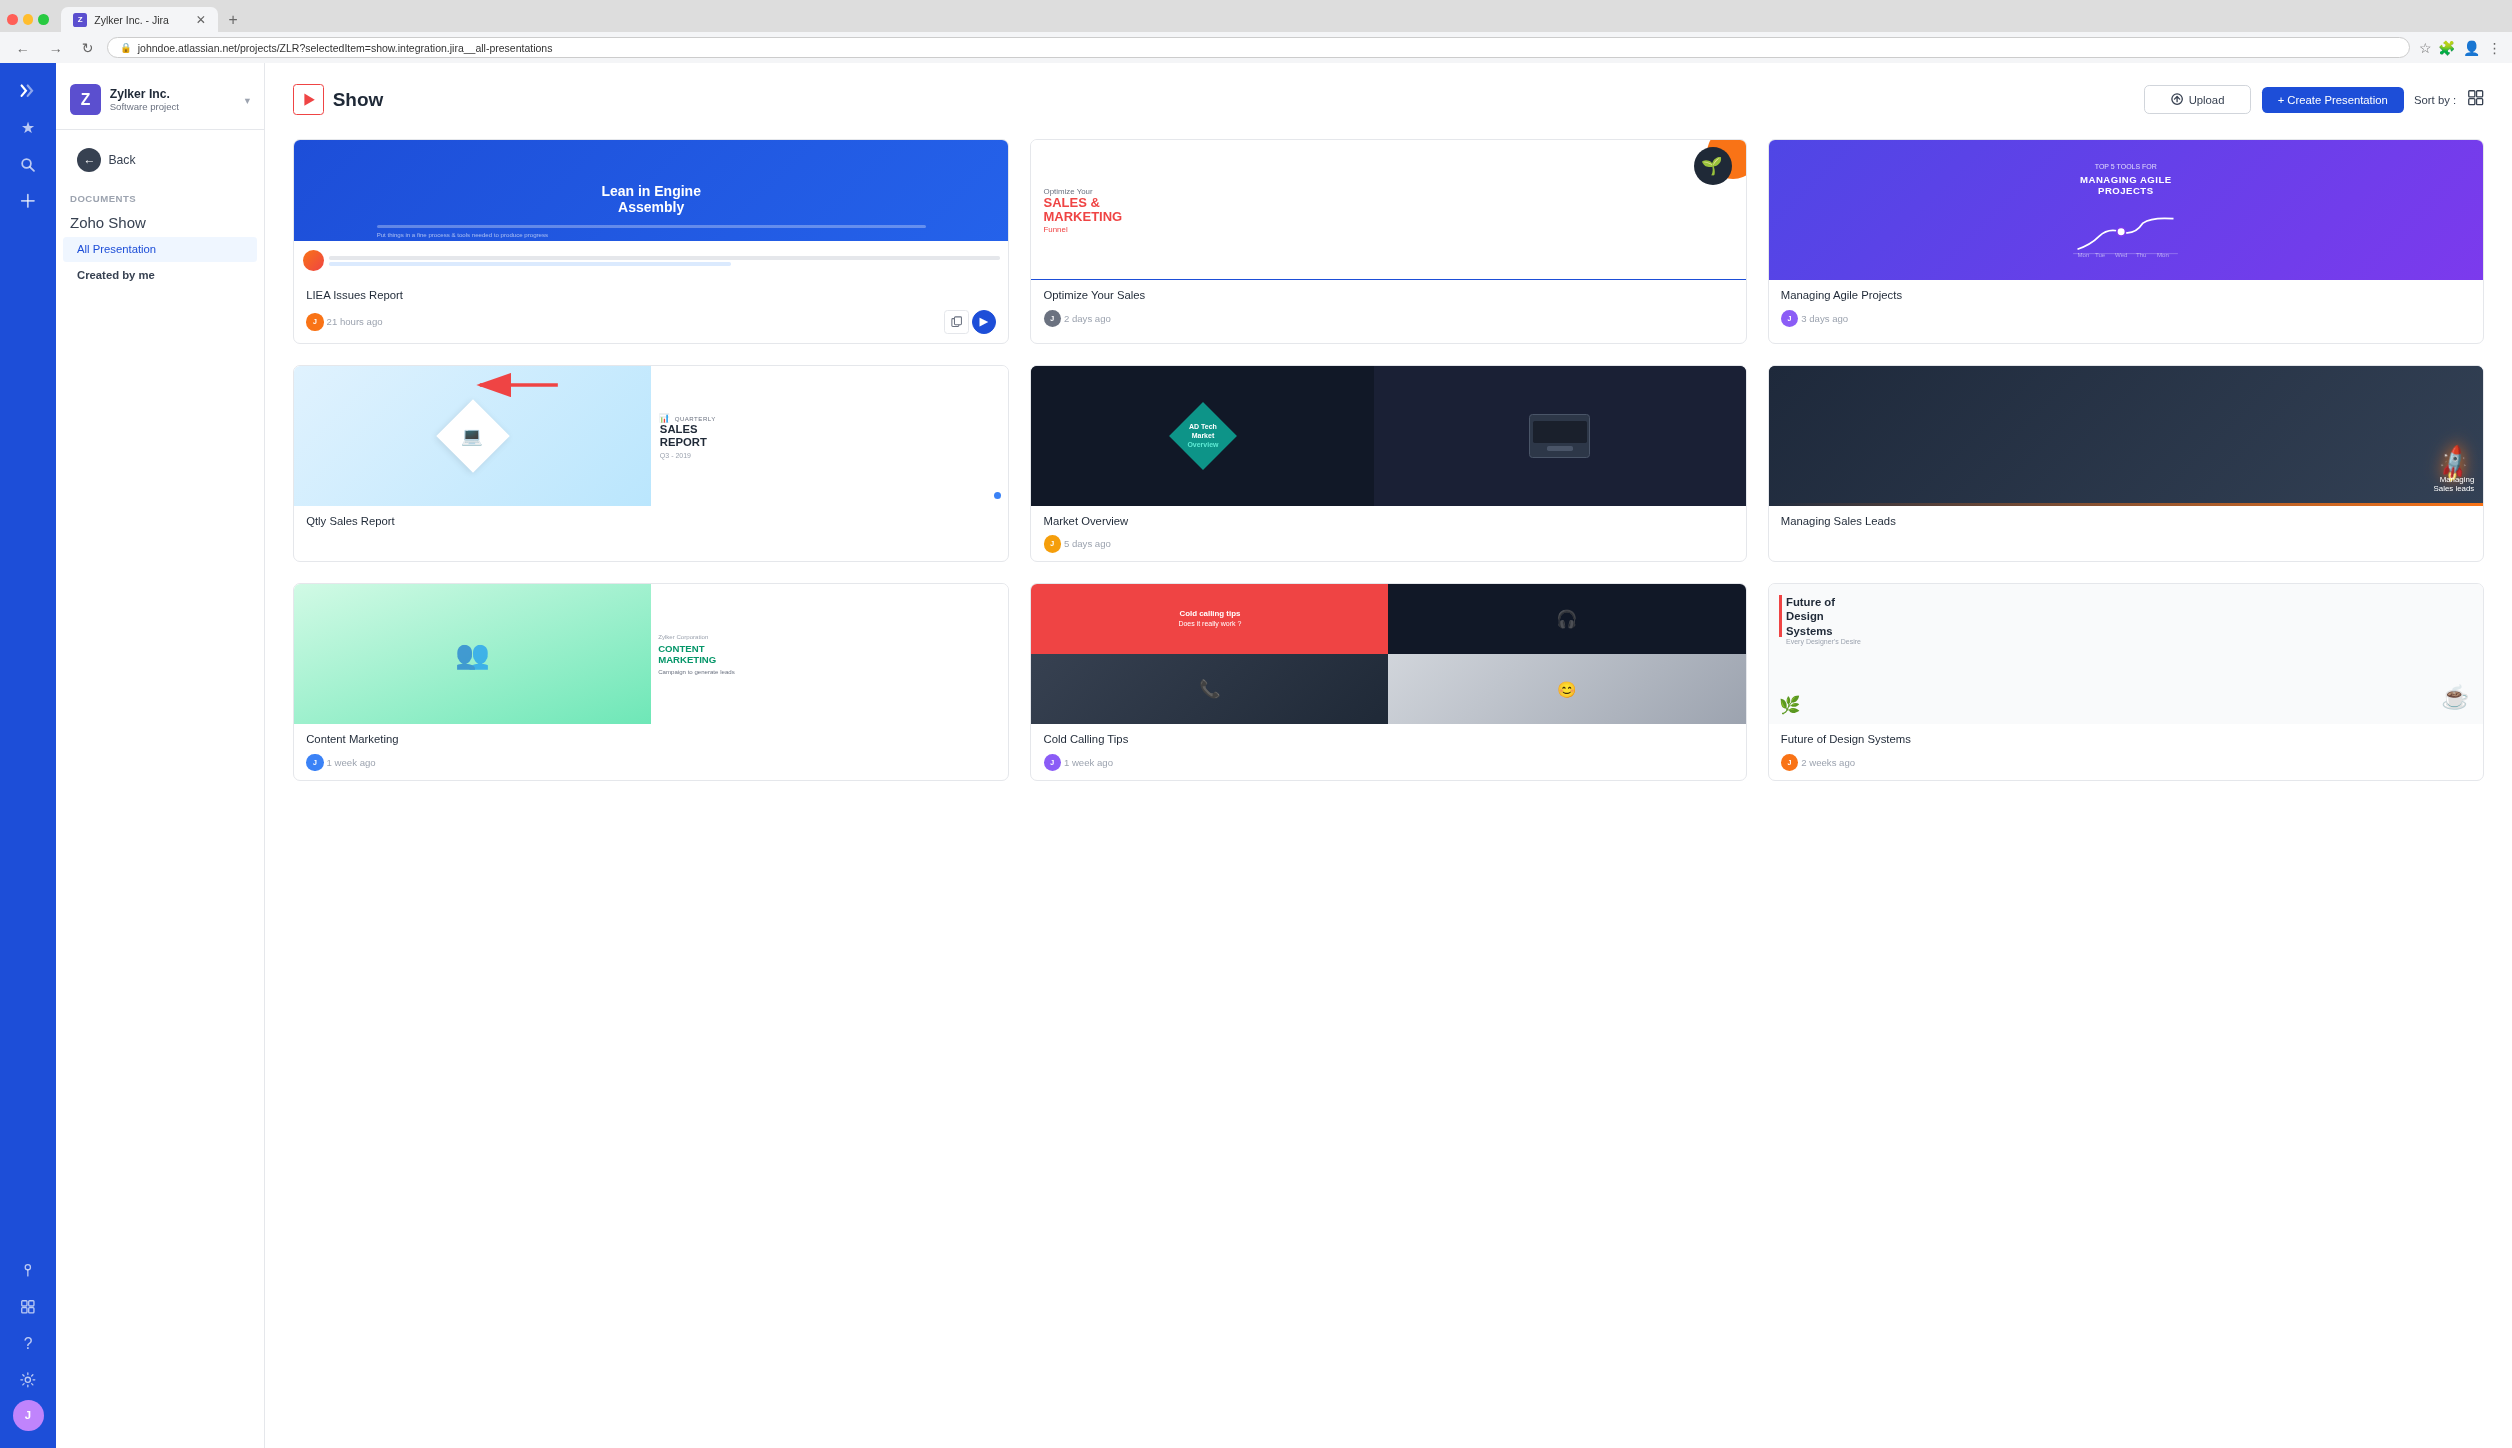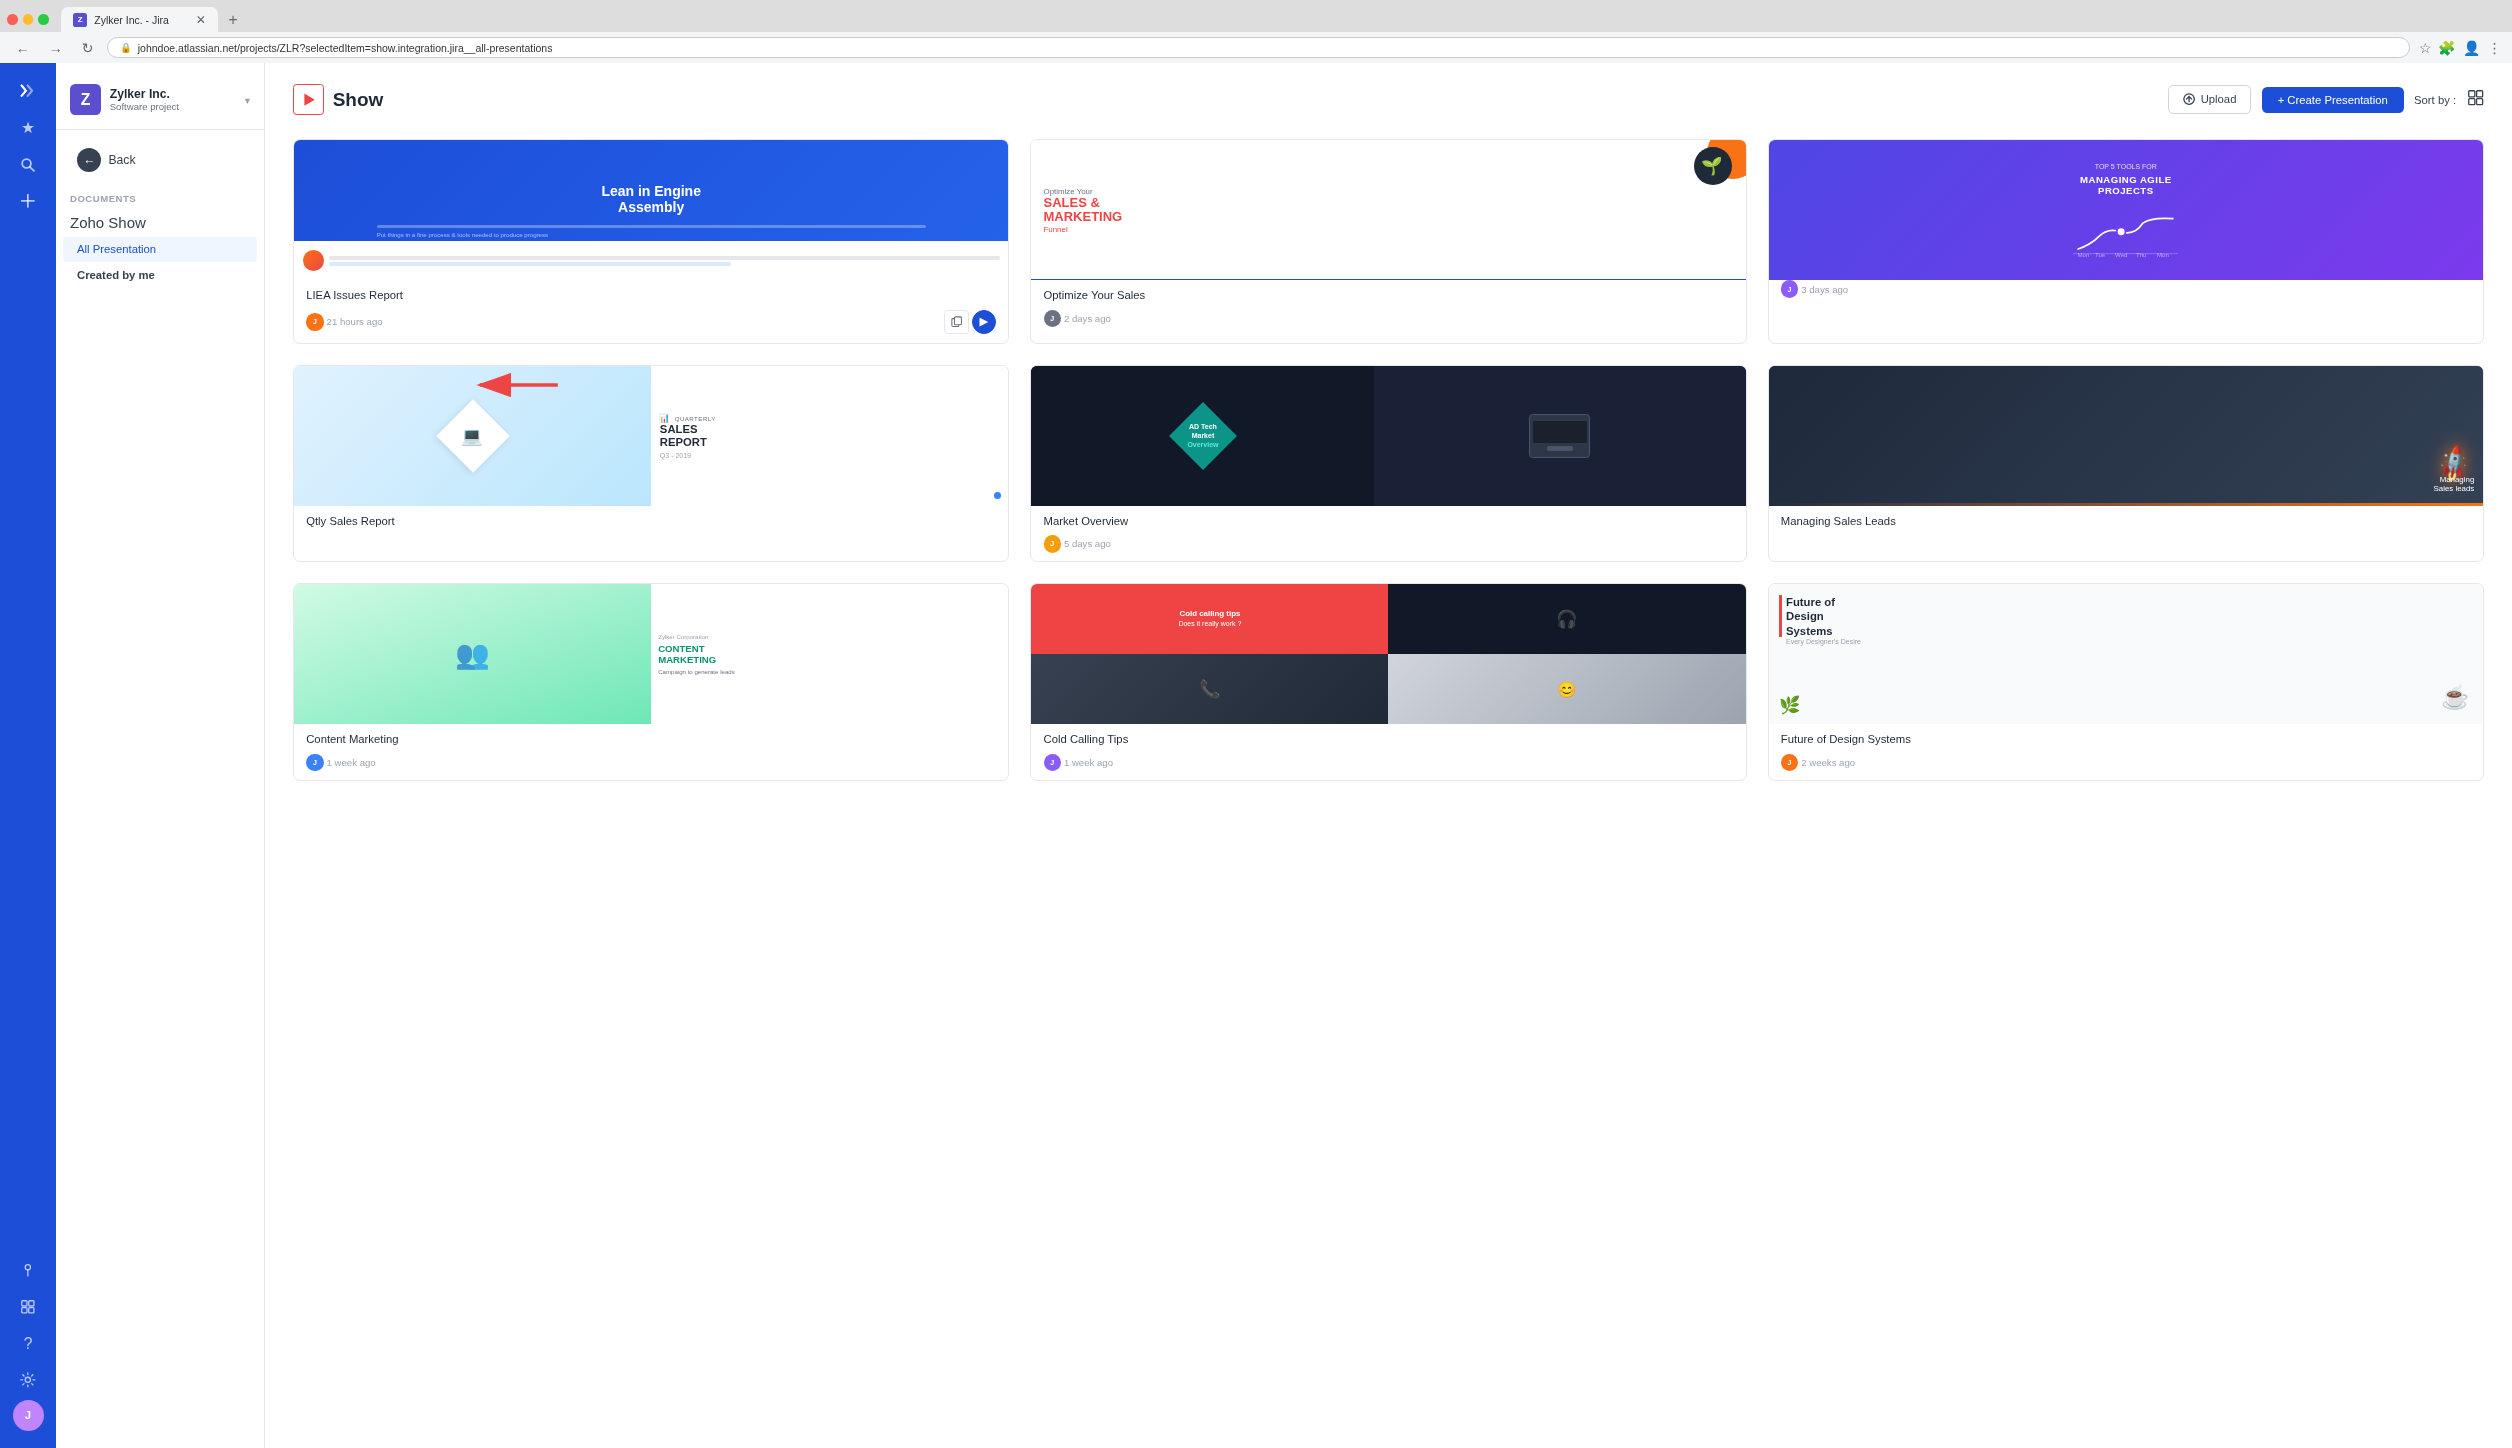--- a/index.html
+++ b/index.html
@@ -196,22 +196,22 @@
     .show-icon {
       width: 31px; height: 31px;
       border: 1.7px solid #ef4444;
       border-radius: 3.5px;
       display: flex; align-items: center; justify-content: center;
       color: #ef4444; font-size: 12.2px;
     }
     .show-title { font-size: 19px; font-weight: 600; color: #1f2937; }
     .header-actions { display: flex; align-items: center; gap: 10.5px; }
     .upload-btn {
-      display: flex; align-items: flex-start; gap: 5.2px;
-      padding: 7px 14px;
+      display: flex; align-items: flex-end; gap: 5.2px;
+      padding: 7px 26px;
       border: 0.9px solid #d1d5db;
       border-radius: 5.2px;
       background: white;
       font-size: 11.3px;
       color: #374151;
       cursor: pointer;
       font-weight: 500;
     }
     .create-btn {
       display: flex; align-items: center; gap: 5.2px;
@@ -532,20 +532,23 @@
               <circle cx="55" cy="25" r="5" fill="white" stroke="#7c3aed" stroke-width="2"></circle>
               <line x1="0" x2="120" y1="50" y2="50" stroke="rgba(255,255,255,0.3)" stroke-width="1"></line>
               <text x="5" y="54" fill="rgba(255,255,255,0.5)" font-size="7">Mon</text>
               <text x="25" y="54" fill="rgba(255,255,255,0.5)" font-size="7">Tue</text>
               <text x="48" y="54" fill="rgba(255,255,255,0.5)" font-size="7">Wed</text>
               <text x="72" y="54" fill="rgba(255,255,255,0.5)" font-size="7">Thu</text>
               <text x="96" y="54" fill="rgba(255,255,255,0.5)" font-size="7">Mon</text>
             </svg>
           </div>
         </div>
+        <div class="card-footer">
+          <span class="card-title">Managing Agile Projects</span>
+        </div>
         <div class="card-meta">
           <div class="card-avatar" style="background:#8b5cf6;">J</div>
           <span>3 days ago</span>
         </div>
       </div>
 
       <div class="presentation-card">
         <div class="card-thumbnail">
           <div style="background:white;width:100%;height:100%;position:relative;overflow:hidden;display:flex;align-items:center;justify-content:center;">
             <div style="position:absolute;left:0;top:0;bottom:0;width:50%;background:linear-gradient(135deg,#e0f2fe,#bae6fd);display:flex;align-items:center;justify-content:center;">

